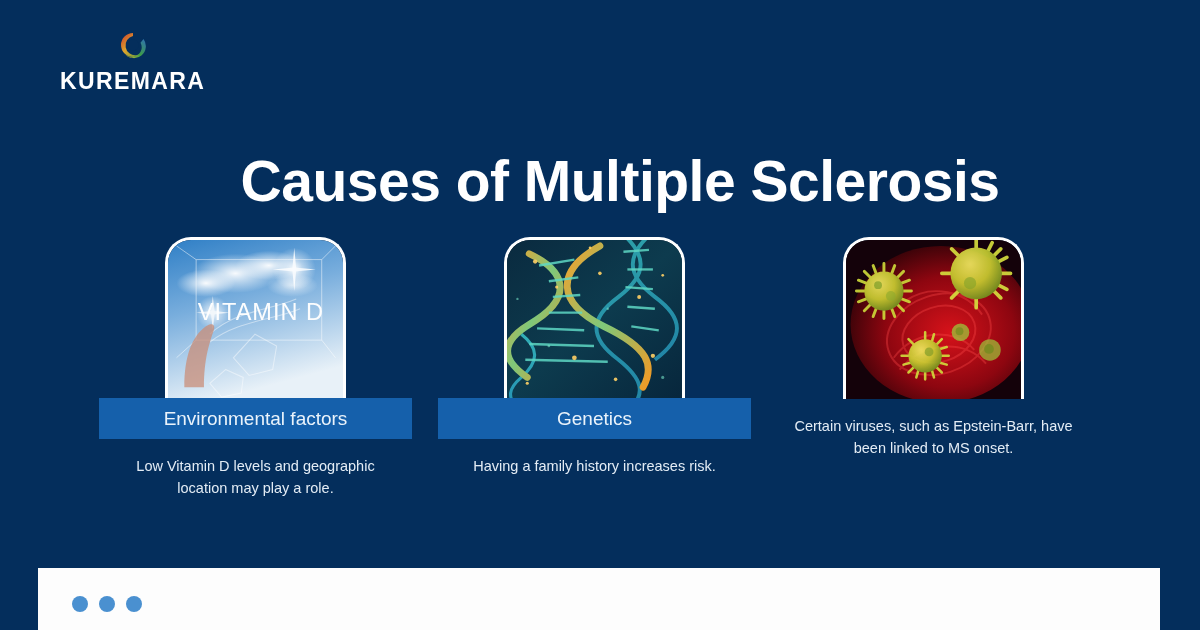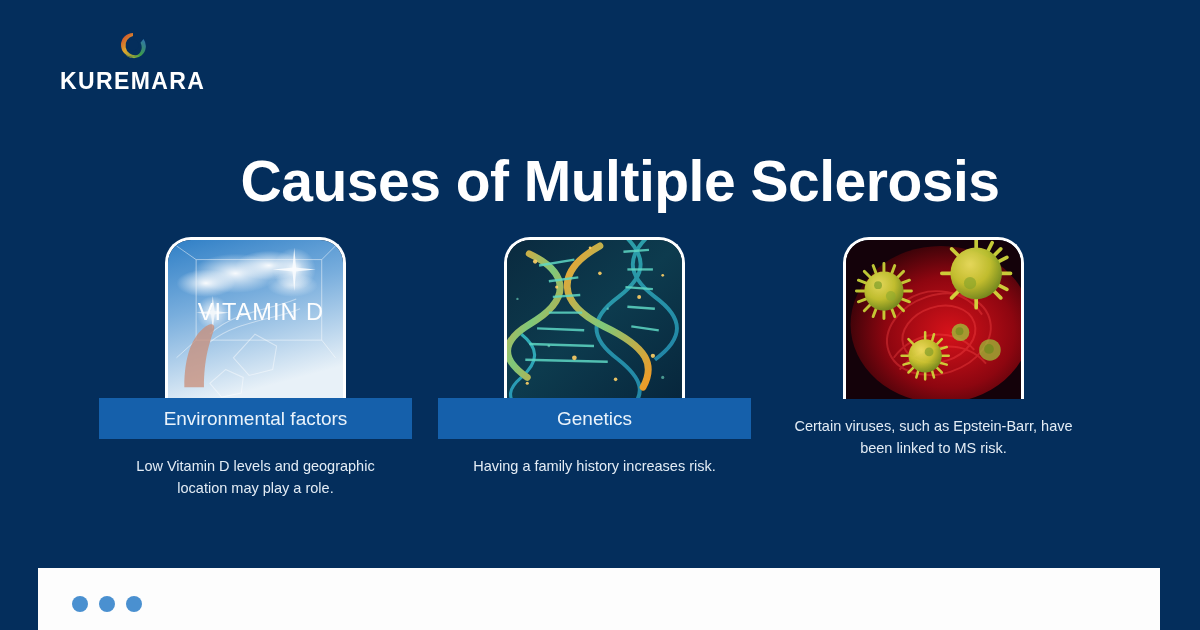--- a/index.html
+++ b/index.html
@@ -338,21 +338,21 @@
               <circle cx="4" cy="-4" r="4.5" fill="#7fae2b" opacity="0.7"></circle>
             </g>
             <circle cx="118" cy="94" r="9" fill="#9ec33a" opacity="0.85"></circle>
             <circle cx="117" cy="93" r="4" fill="#6f9a22" opacity="0.8"></circle>
             <circle cx="148" cy="112" r="11" fill="#9ec33a" opacity="0.8"></circle>
             <circle cx="147" cy="111" r="5" fill="#6f9a22" opacity="0.8"></circle>
           </g>
         </svg>
       </div>
     </div>
-    <div class="card-caption">Certain viruses, such as Epstein-Barr, have been linked to MS risk.</div>
+    <div class="card-caption">Certain viruses, such as Epstein-Barr, have been linked to MS onset.</div>
   </div>
 
 </div>
 
 <div class="bottom-panel">
   <div class="dots">
     <span class="dot"></span>
     <span class="dot"></span>
     <span class="dot"></span>
   </div>

